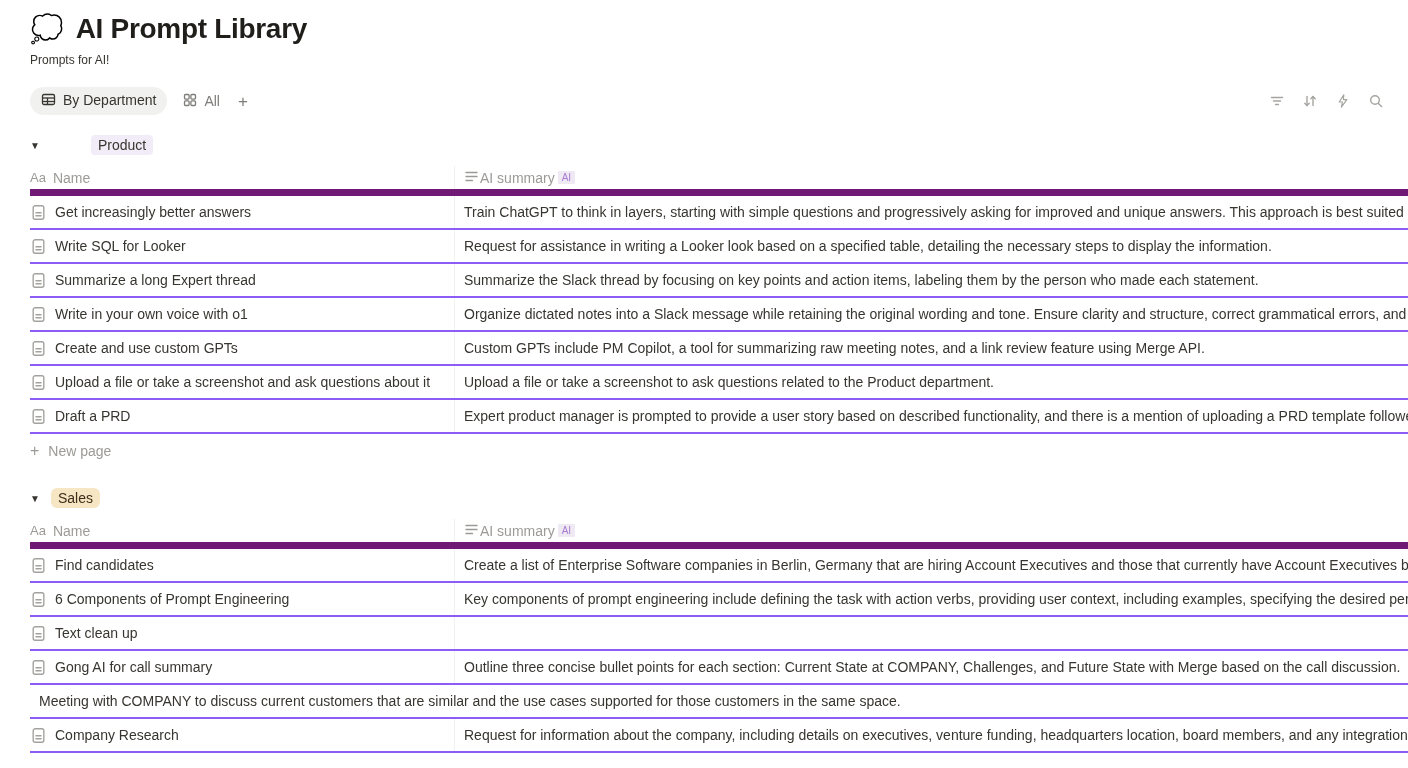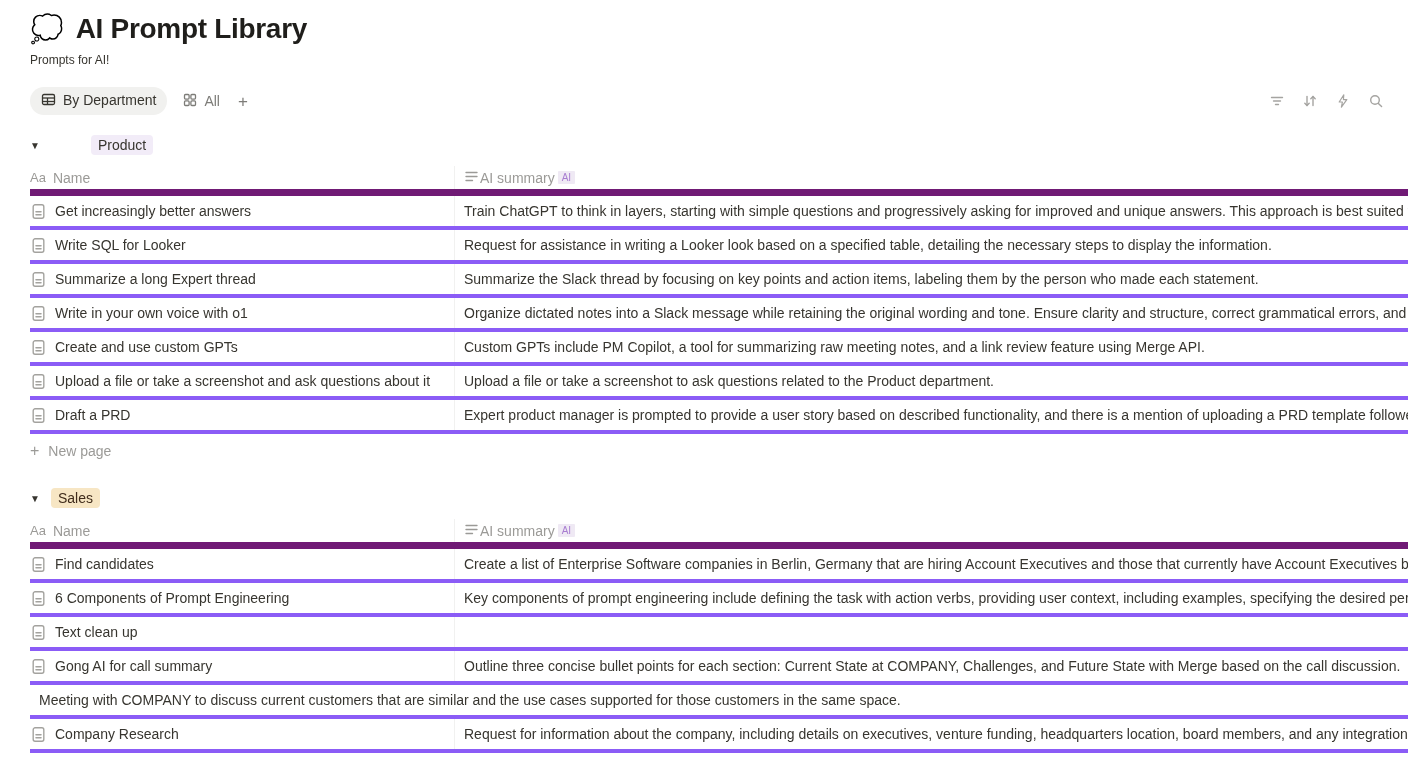--- a/index.html
+++ b/index.html
@@ -31,21 +31,21 @@
   .group-header { display: flex; align-items: center; gap: 9px; height: 22px; }
   .collapse-toggle { font-size: 10px; color: #37352F; cursor: pointer; width: 12px; }
   .group-badge { font-size: 14px; font-weight: 500; padding: 2px 7px; border-radius: 4px; cursor: pointer; }
 
   .col-header { margin-top: 10px; display: flex; align-items: center; height: 30px; border-bottom: 7px solid #701a75; color: #9B9A97; font-size: 14px; }
   .col-name-hdr { width: 425px; display: flex; align-items: center; gap: 7px; border-right: 1px solid #F1F1F0; height: 100%; cursor: pointer; }
   .col-aa { font-size: 13px; color: #9B9A97; }
   .col-summary-hdr { flex: 1; display: flex; align-items: center; gap: 1px; padding-left: 9px; height: 100%; cursor: pointer; }
   .ai-badge { font-size: 10px; font-weight: 500; padding: 1px 4px; border-radius: 1px; background: rgba(144,101,176,0.14); color: #A87DD1; margin-left: 2px; }
 
-  .row { display: flex; align-items: stretch; height: 34px; border-bottom: 4px solid #8b5cf6; font-size: 14px; }
+  .row { display: flex; align-items: stretch; height: 34px; border-bottom: 2px solid #8b5cf6; font-size: 14px; }
   .cell-name { width: 425px; display: flex; align-items: center; gap: 8px; border-right: 1px solid #F1F1F0; cursor: pointer; overflow: hidden; }
   .cell-name .name-text { font-weight: 500; color: #37352F; white-space: nowrap; }
   .cell-summary { flex: 1; display: flex; align-items: center; padding-left: 9px; overflow: hidden; cursor: pointer; }
   .cell-summary .summary-text { white-space: nowrap; color: #37352F; }
   .page-icon { flex: none; display: flex; }
 
   .new-page { display: flex; align-items: center; gap: 9px; height: 34px; color: #9B9A97; font-size: 14px; cursor: pointer; }
   .new-page .plus { font-size: 16px; line-height: 1; }
 </style>
 </head>
@@ -244,21 +244,21 @@
 </div>
     <div class="new-page">
       <span class="plus">+</span>
       <span>New page</span>
     </div>
   </section>
 
   <section class="group">
     <div class="group-header">
       <span class="collapse-toggle">▼</span>
-      <span class="group-badge" style="background: rgb(247, 230, 196); color: rgb(64, 44, 27);">Sales</span>
+      <span class="group-badge" style="background: rgb(247, 230, 196); color: rgb(64, 44, 27); border-radius: 6px;">Sales</span>
     </div>
     <div class="col-header">
       <div class="col-name-hdr">
         <span class="col-aa">Aa</span>
         <span>Name</span>
       </div>
       <div class="col-summary-hdr">
         <span>
           <svg width="15" height="15" viewBox="0 0 15 15" fill="none" stroke="#9B9A97" stroke-width="1.4" stroke-linecap="round">
             <line x1="2" y1="3.5" x2="13" y2="3.5"></line>

